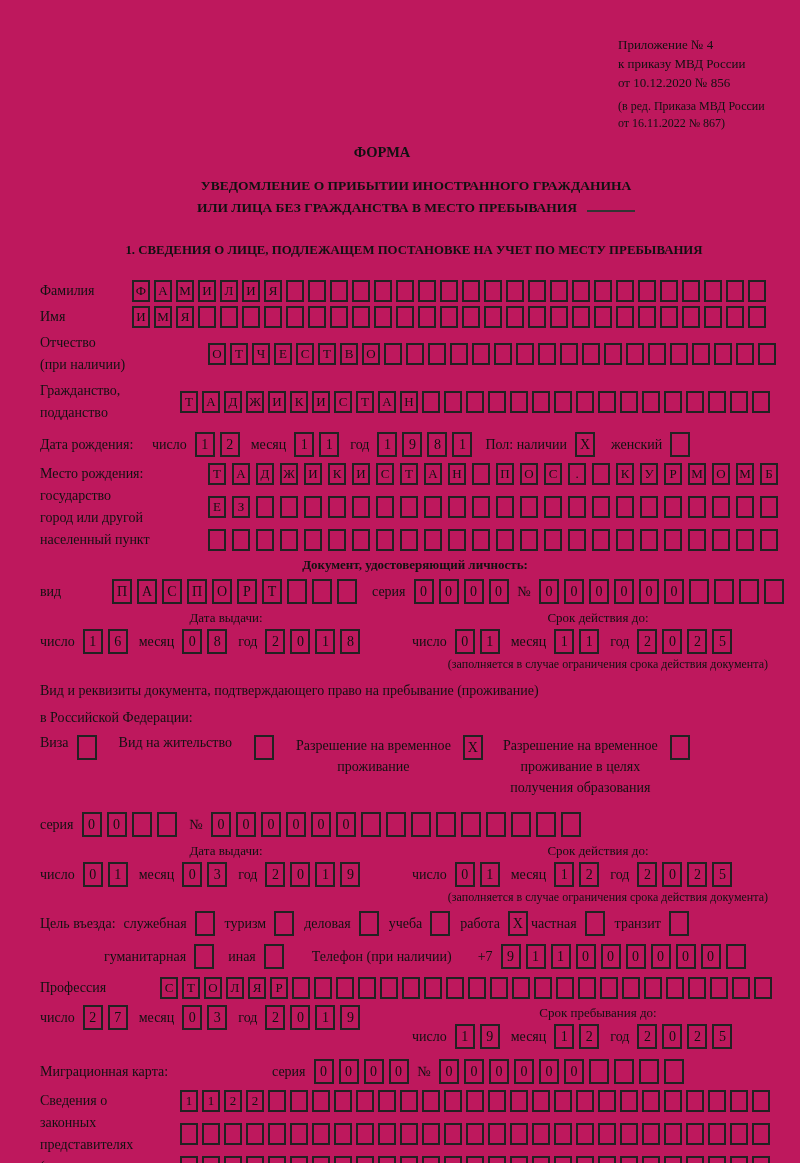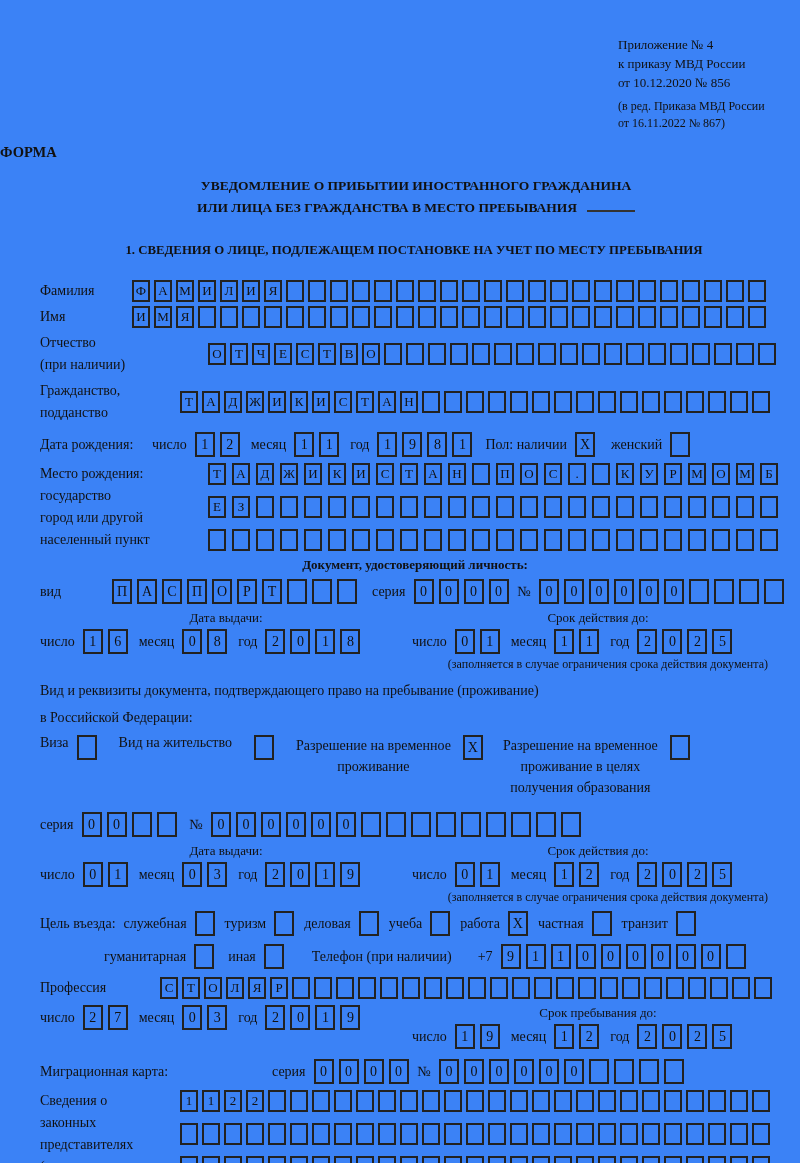--- a/index.html
+++ b/index.html
@@ -1,25 +1,25 @@
 <!DOCTYPE html>
 <html><head>
 <meta charset="utf-8">
 <style>
   * { margin:0; padding:0; box-sizing:border-box; }
   html,body { background:#ffffff; }
   .page {
-    width:800px; height:1163px; margin:0 auto; background:#3b82f6;
+    width:800px; height:1163px; margin:0 auto; background:#be185d;
     font-family:"Liberation Serif","DejaVu Serif",serif; color:#111;
     position:relative; overflow:hidden;
   }
   
   .appendix { margin:36px 30px 0 618px; font-size:13px; line-height:1.45; }
   .revision { margin:5px 30px 0 618px; font-size:12px; line-height:1.45; }
-  .forma    { text-align:left; padding-right:36px; margin-top:12px; font-weight:700; font-size:14.5px; }
+  .forma    { text-align:center; padding-right:36px; margin-top:12px; font-weight:700; font-size:14.5px; }
   .title    { text-align:center; padding-left:32px; margin-top:14px; font-weight:700; font-size:13.5px; line-height:1.62; }
   .blankline{ display:inline-block; width:48px; border-bottom:2px solid #333; height:14px; margin-left:10px; }
   .sec1     { text-align:center; padding-left:28px; margin-top:24px; font-weight:700; font-size:12.8px; }
   
   .frow { display:flex; align-items:center; margin:0 0 4px 40px; font-size:14px; white-space:nowrap; }
   .frow.tops { align-items:center; }
   .lab  { margin-right:8px; }
   .lab2 { line-height:22px; }
   
   .boxrow { display:inline-block; white-space:nowrap; line-height:0; }
@@ -237,21 +237,21 @@
     <span class="lab">служебная</span>
     <span class="cb"></span>
     <span class="lab" style="margin-left:10px">туризм</span>
     <span class="cb"></span>
     <span class="lab" style="margin-left:10px">деловая</span>
     <span class="cb"></span>
     <span class="lab" style="margin-left:10px">учеба</span>
     <span class="cb"></span>
     <span class="lab" style="margin-left:10px">работа</span>
     <span class="cb">X</span>
-    <span class="lab" style="margin-left:10px">частная</span>
+    <span class="lab" style="margin-left:3px">частная</span>
     <span class="cb"></span>
     <span class="lab" style="margin-left:10px">транзит</span>
     <span class="cb"></span>
   </div>
 
   <div class="frow mt8">
     <span class="lab" style="margin-left:64px">гуманитарная</span>
     <span class="cb"></span>
     <span class="lab" style="margin-left:14px">иная</span>
     <span class="cb"></span>

